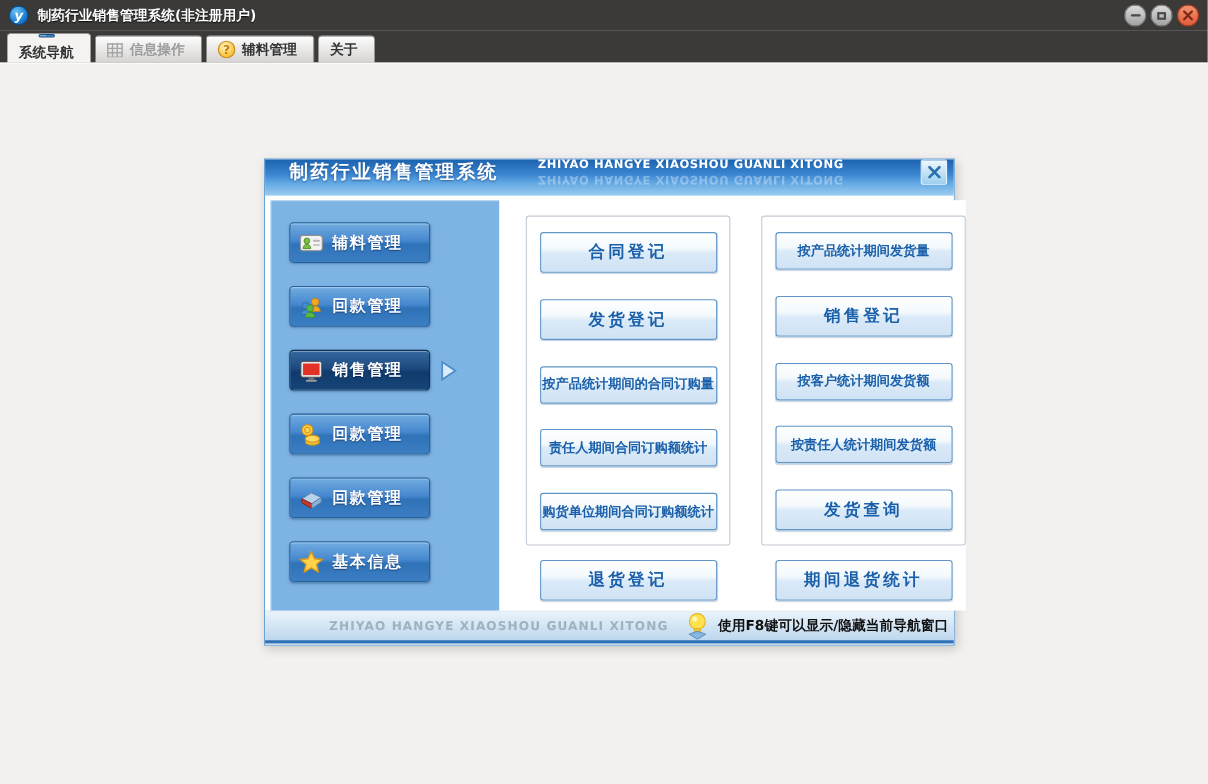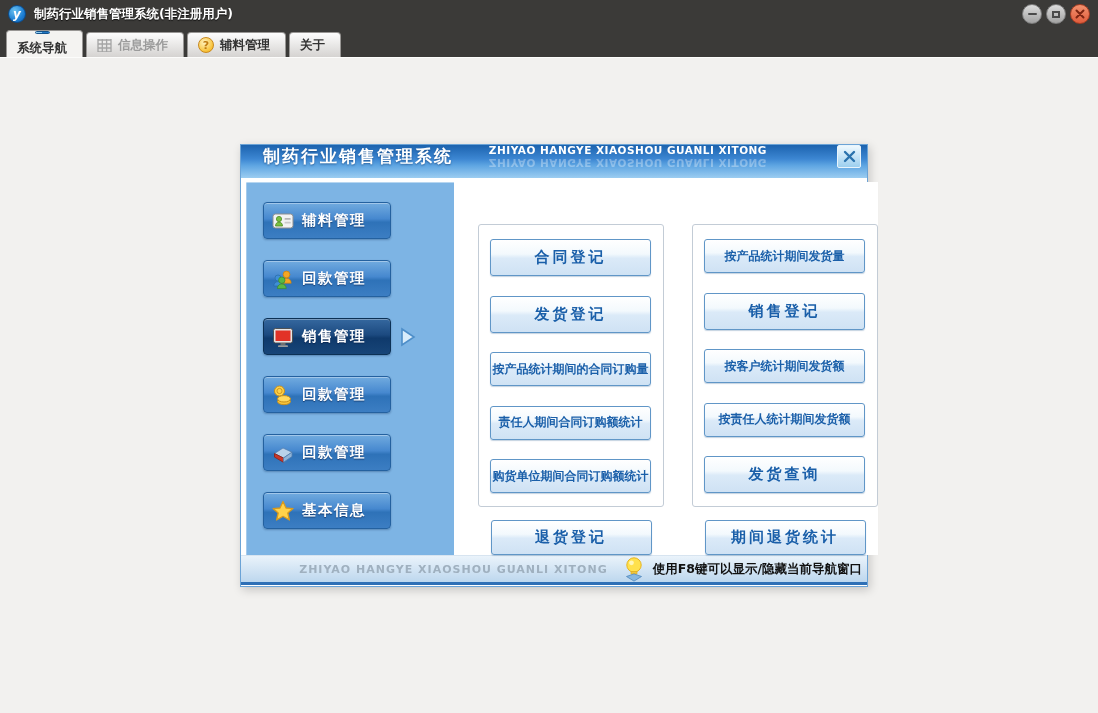--- a/index.html
+++ b/index.html
@@ -73,21 +73,21 @@
     background:linear-gradient(180deg,#35689f 0%, #1c4a80 45%, #0f3a6c 55%, #174578 100%); }
   .nav-label { color:#fff; font-size:14.5px; font-weight:bold; letter-spacing:1.5px;
     text-shadow:0 1px 1px rgba(0,20,60,.55); white-space:nowrap; }
   .nav-arrow { position:absolute; right:-27px; top:8px; }
 
   
   .main-area { flex:1; padding:14px 0 0 24px; display:flex; gap:28px; background:#fff; }
   .col { width:186px; flex:none; display:flex; flex-direction:column; }
   .groupbox { height:300px; border:1px solid #c3ccd6; border-radius:3px;
     padding:14px 12px 13px 12px; display:flex; flex-direction:column;
-    justify-content:space-between; align-items:flex-end;margin-top:28px; }
+    justify-content:space-between; align-items:center; }
   .btn { width:161px; border:1px solid #6096c7; border-radius:3px; cursor:pointer;
     background:linear-gradient(180deg,#ffffff 0%, #f3f9fd 40%, #dbeaf8 52%, #cfe2f4 100%);
     color:#1a5fa9; font-weight:bold; display:flex; align-items:center; justify-content:center;
     box-shadow:0 1px 1px rgba(110,145,180,.4); white-space:nowrap; }
   .btn.big { height:37px; font-size:15px; letter-spacing:3px; }
   .btn.small { height:34px; font-size:12px; letter-spacing:0; }
   .btn.bottom { margin-top:13px; align-self:center; }
 
   
   .dlg-footer { height:30px; border-top:1px solid #d7e4f0; border-bottom:3px solid #2f70b6;

